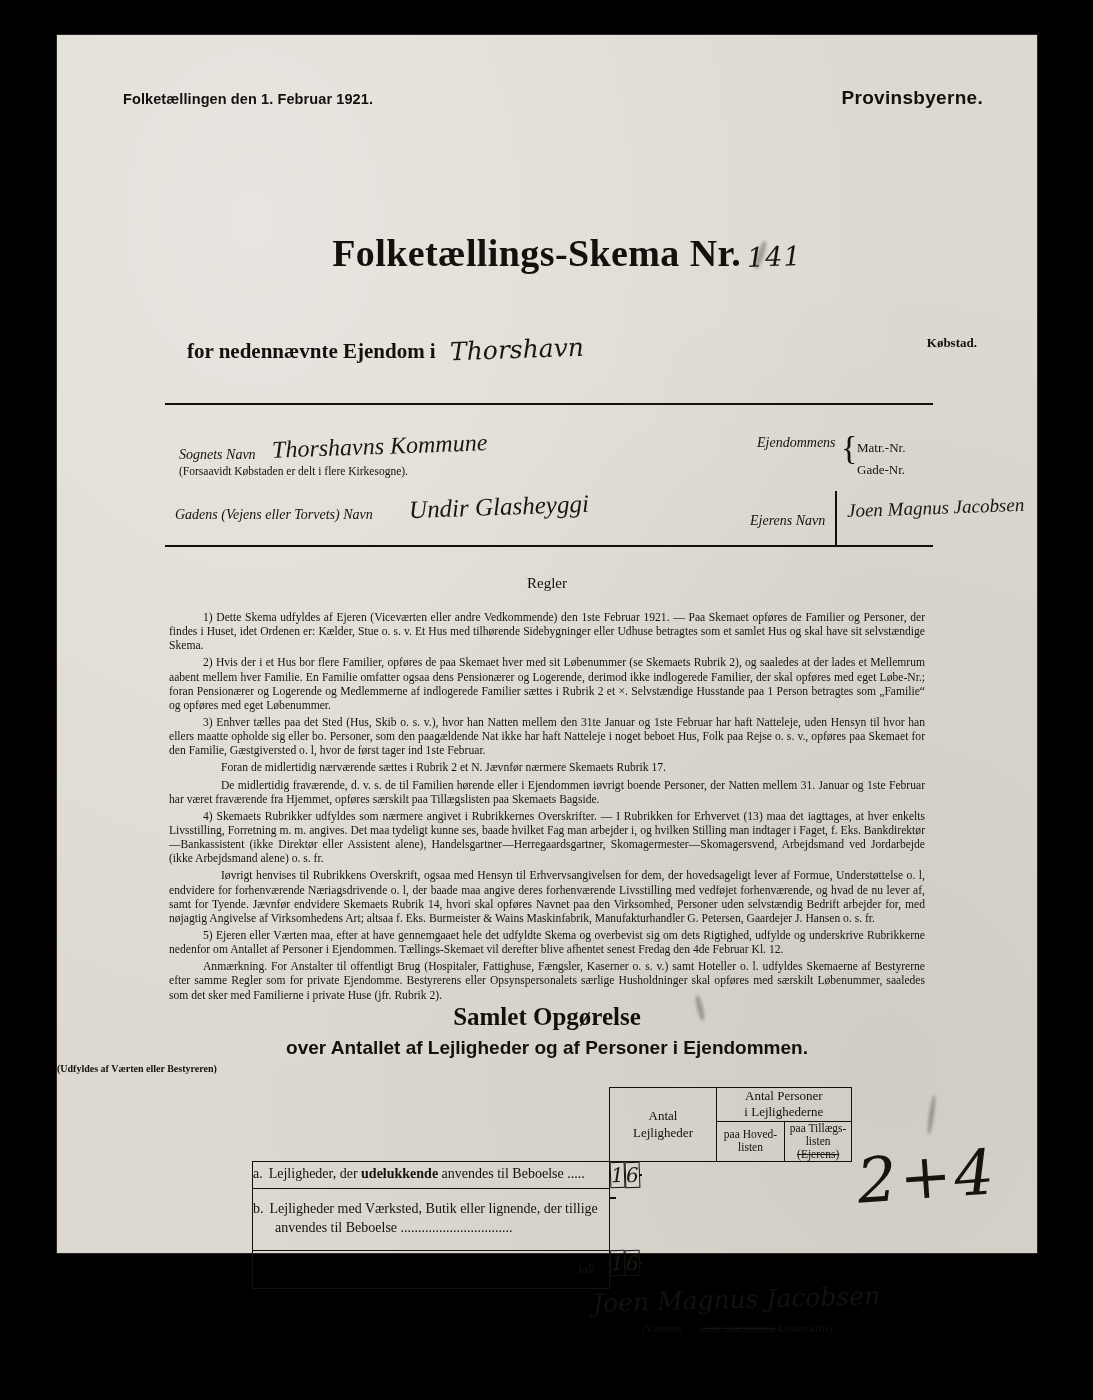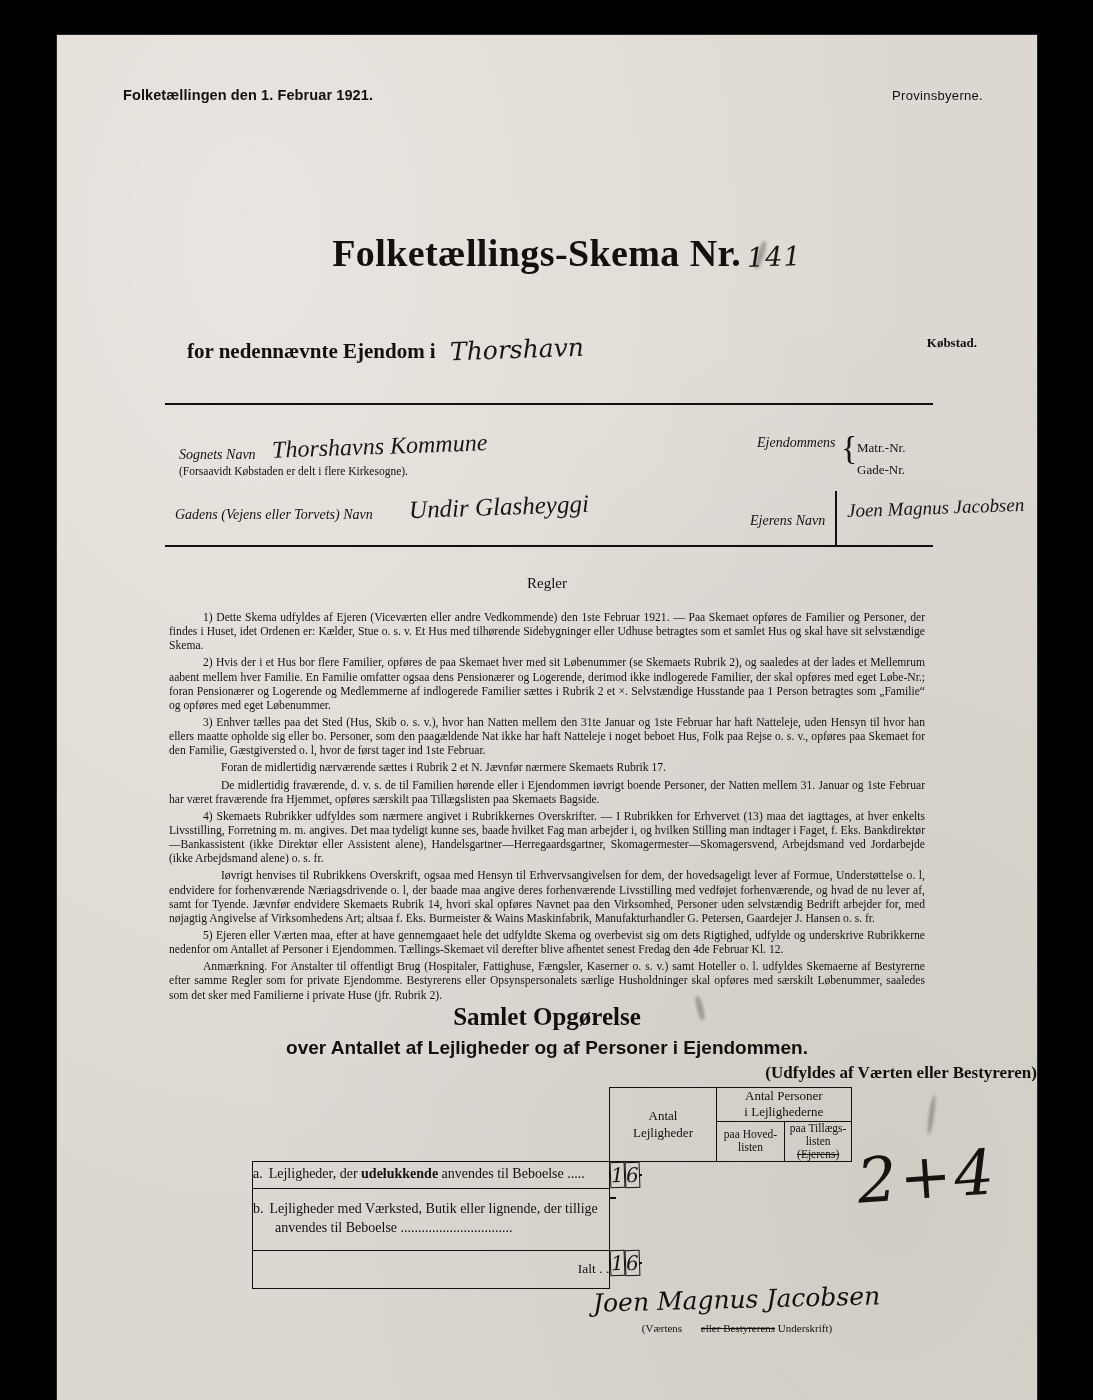--- a/index.html
+++ b/index.html
@@ -11,21 +11,21 @@
     width: 1093px;
     height: 1400px;
     overflow: hidden;
     font-family: "Liberation Sans", sans-serif;
   }
   .page {
     position: absolute;
     left: 57px;
     top: 35px;
     width: 980px;
-    height: 1366px;
+    height: 1218px;
     background: #dedad2;
     box-shadow: 0 0 0 1px #2a2722;
   }
   .paper-grain {
     position: absolute;
     inset: 0;
     background:
       repeating-linear-gradient(0deg, rgba(0,0,0,0.012) 0px, rgba(0,0,0,0.012) 1px, rgba(255,255,255,0.012) 1px, rgba(255,255,255,0.012) 2px),
       radial-gradient(ellipse at 20% 15%, rgba(255,255,255,0.35), rgba(0,0,0,0) 60%),
       radial-gradient(ellipse at 85% 85%, rgba(0,0,0,0.06), rgba(0,0,0,0) 55%);
@@ -49,22 +49,22 @@
     display: flex;
     justify-content: space-between;
     align-items: baseline;
   }
   .hdr-left {
     font-size: 14.5px;
     font-weight: bold;
     letter-spacing: 0.1px;
   }
   .hdr-right {
-    font-size: 13px;
-    font-weight: normal;
+    font-size: 19px;
+    font-weight: bold;
     letter-spacing: 0.3px;
   }
 
   
   .title-line {
     position: absolute;
     left: 160px;
     top: 196px;
     width: 700px;
     text-align: center;
@@ -194,23 +194,23 @@
     position: absolute;
     left: 0; top: 1002px; width: 980px;
     text-align: center;
     font-family: "Liberation Sans", sans-serif;
     font-size: 19px;
     font-weight: bold;
   }
   .samlet-h3 {
     position: absolute;
     left: 0; top: 1028px; width: 980px;
-    text-align: right;
-    font-family: "Liberation Serif", serif;
-    font-size: 17px;
+    text-align: left;
+    font-family: "Liberation Serif", serif;
+    font-size: 10px;
     font-weight: bold;
   }
 
   
   .tbl {
     position: absolute;
     left: 195px;
     top: 1052px;
     width: 600px;
     border-collapse: collapse;

